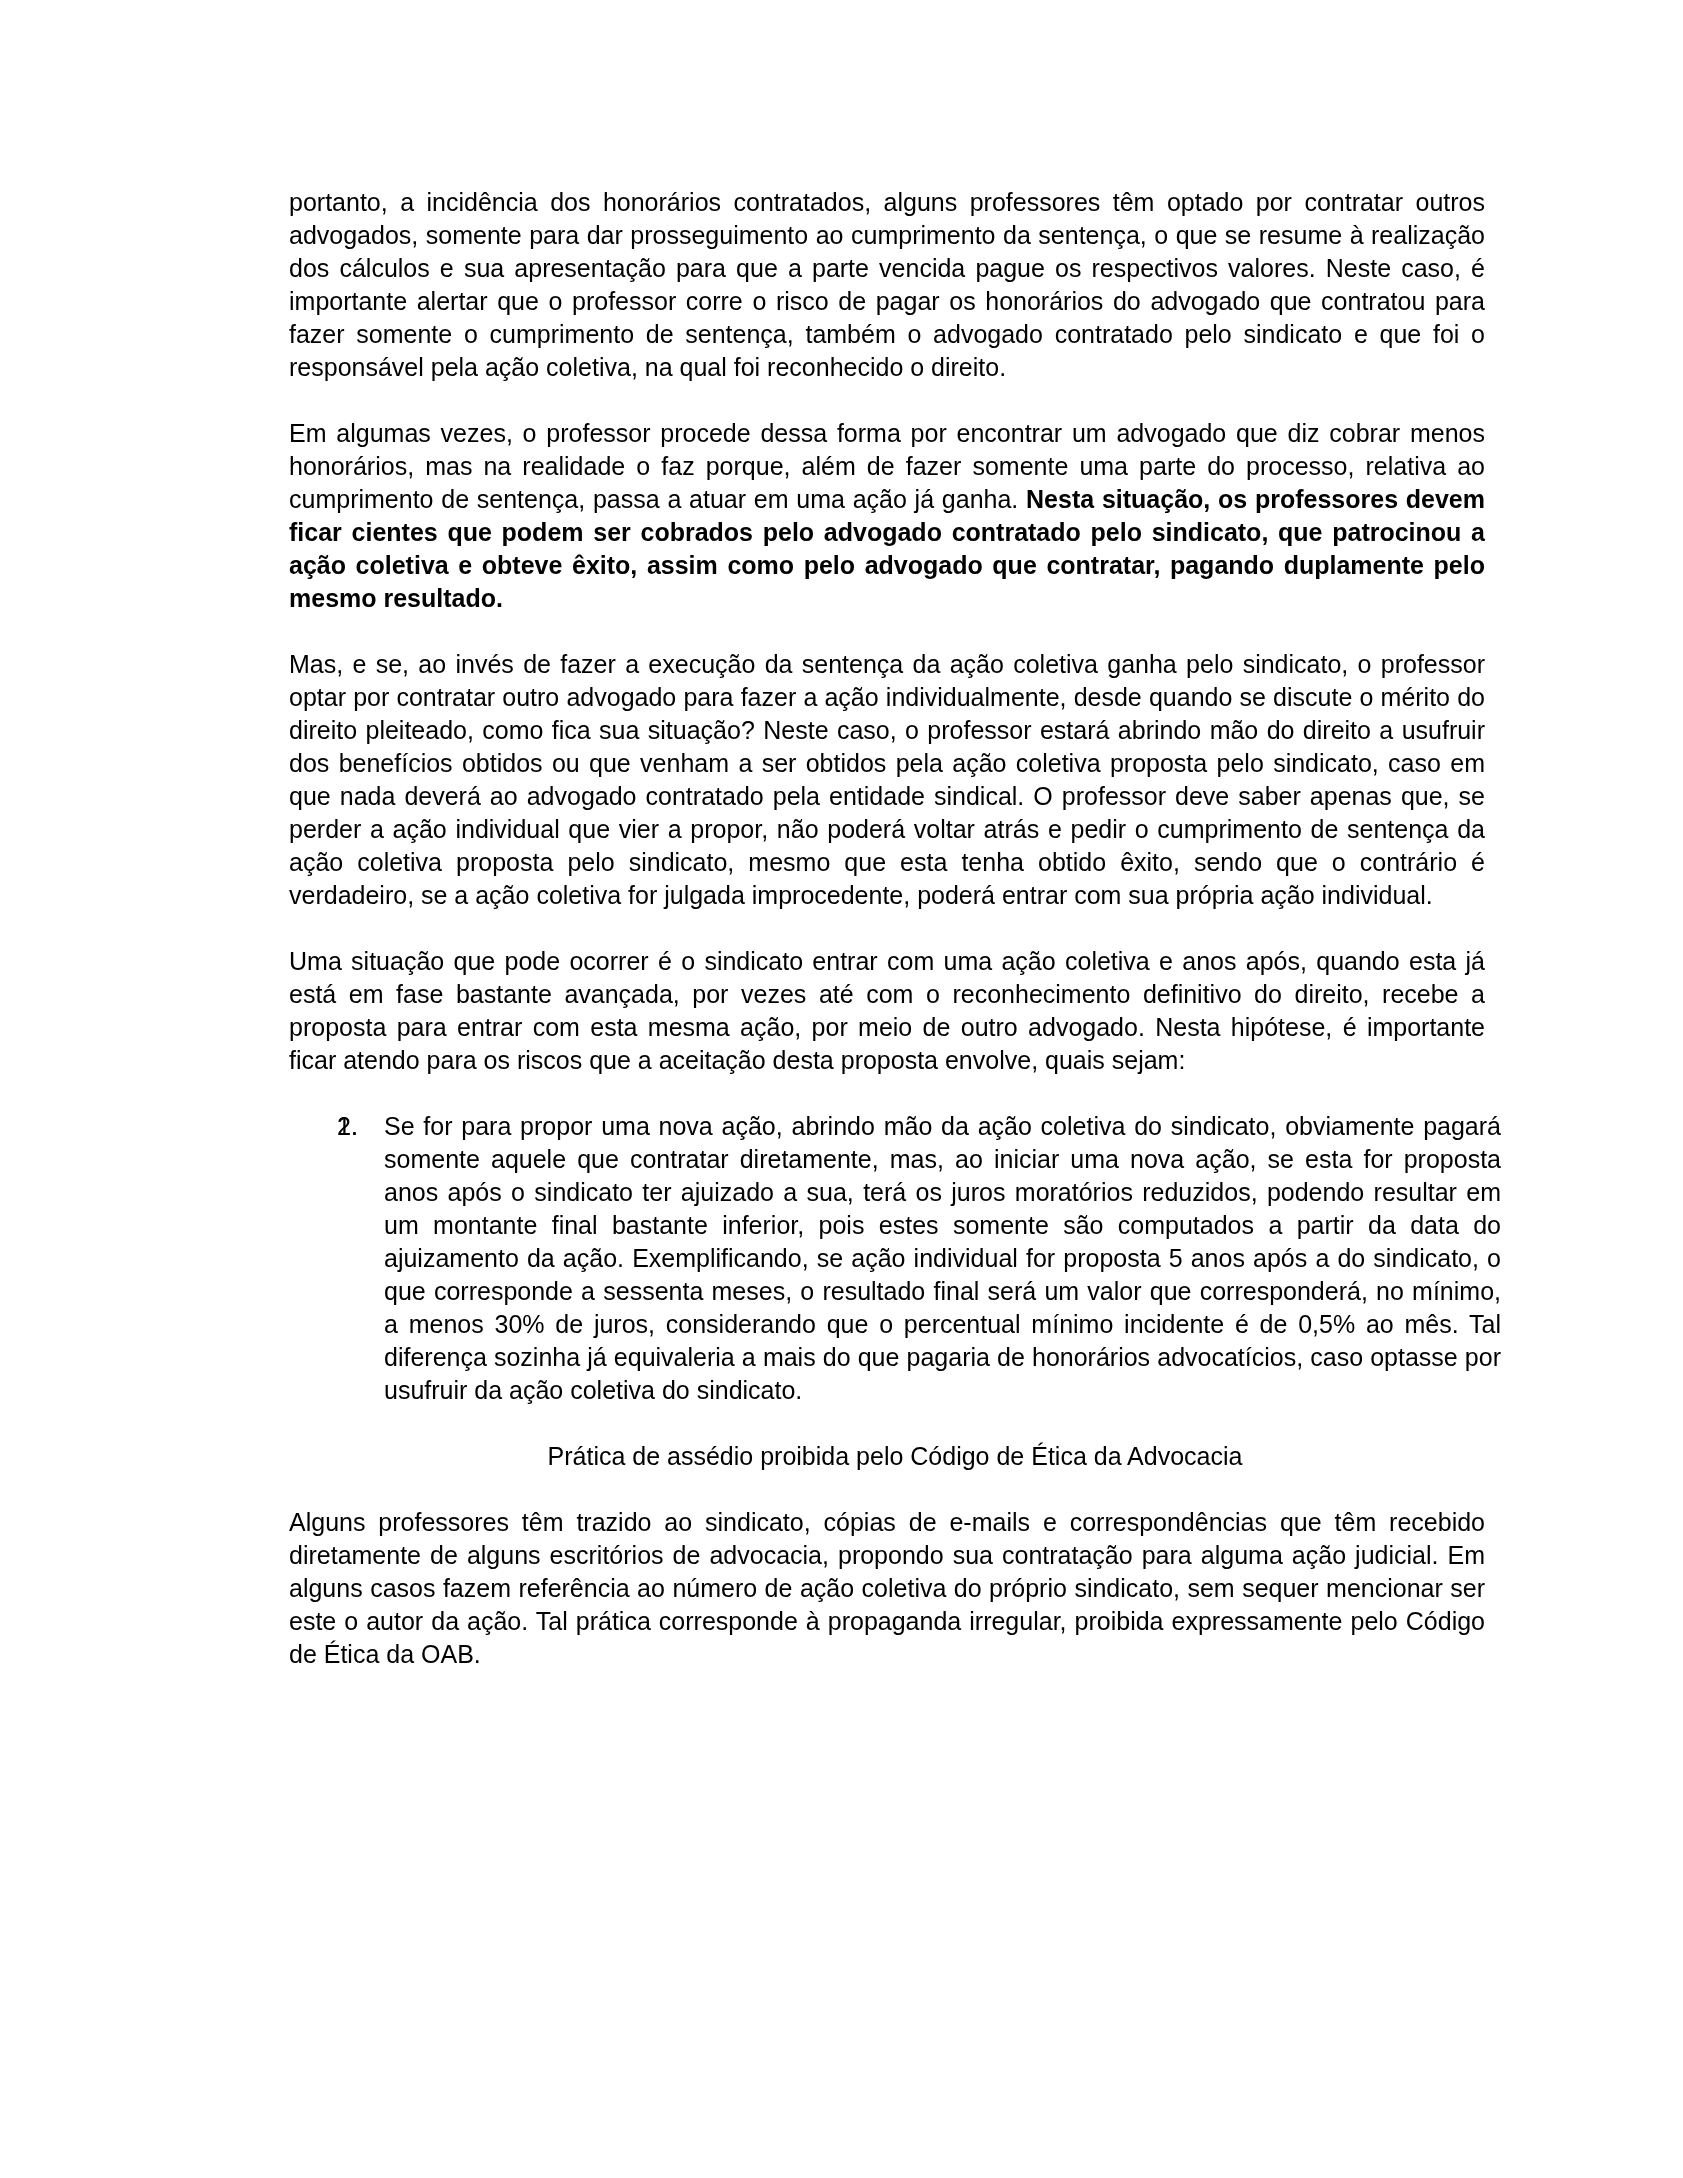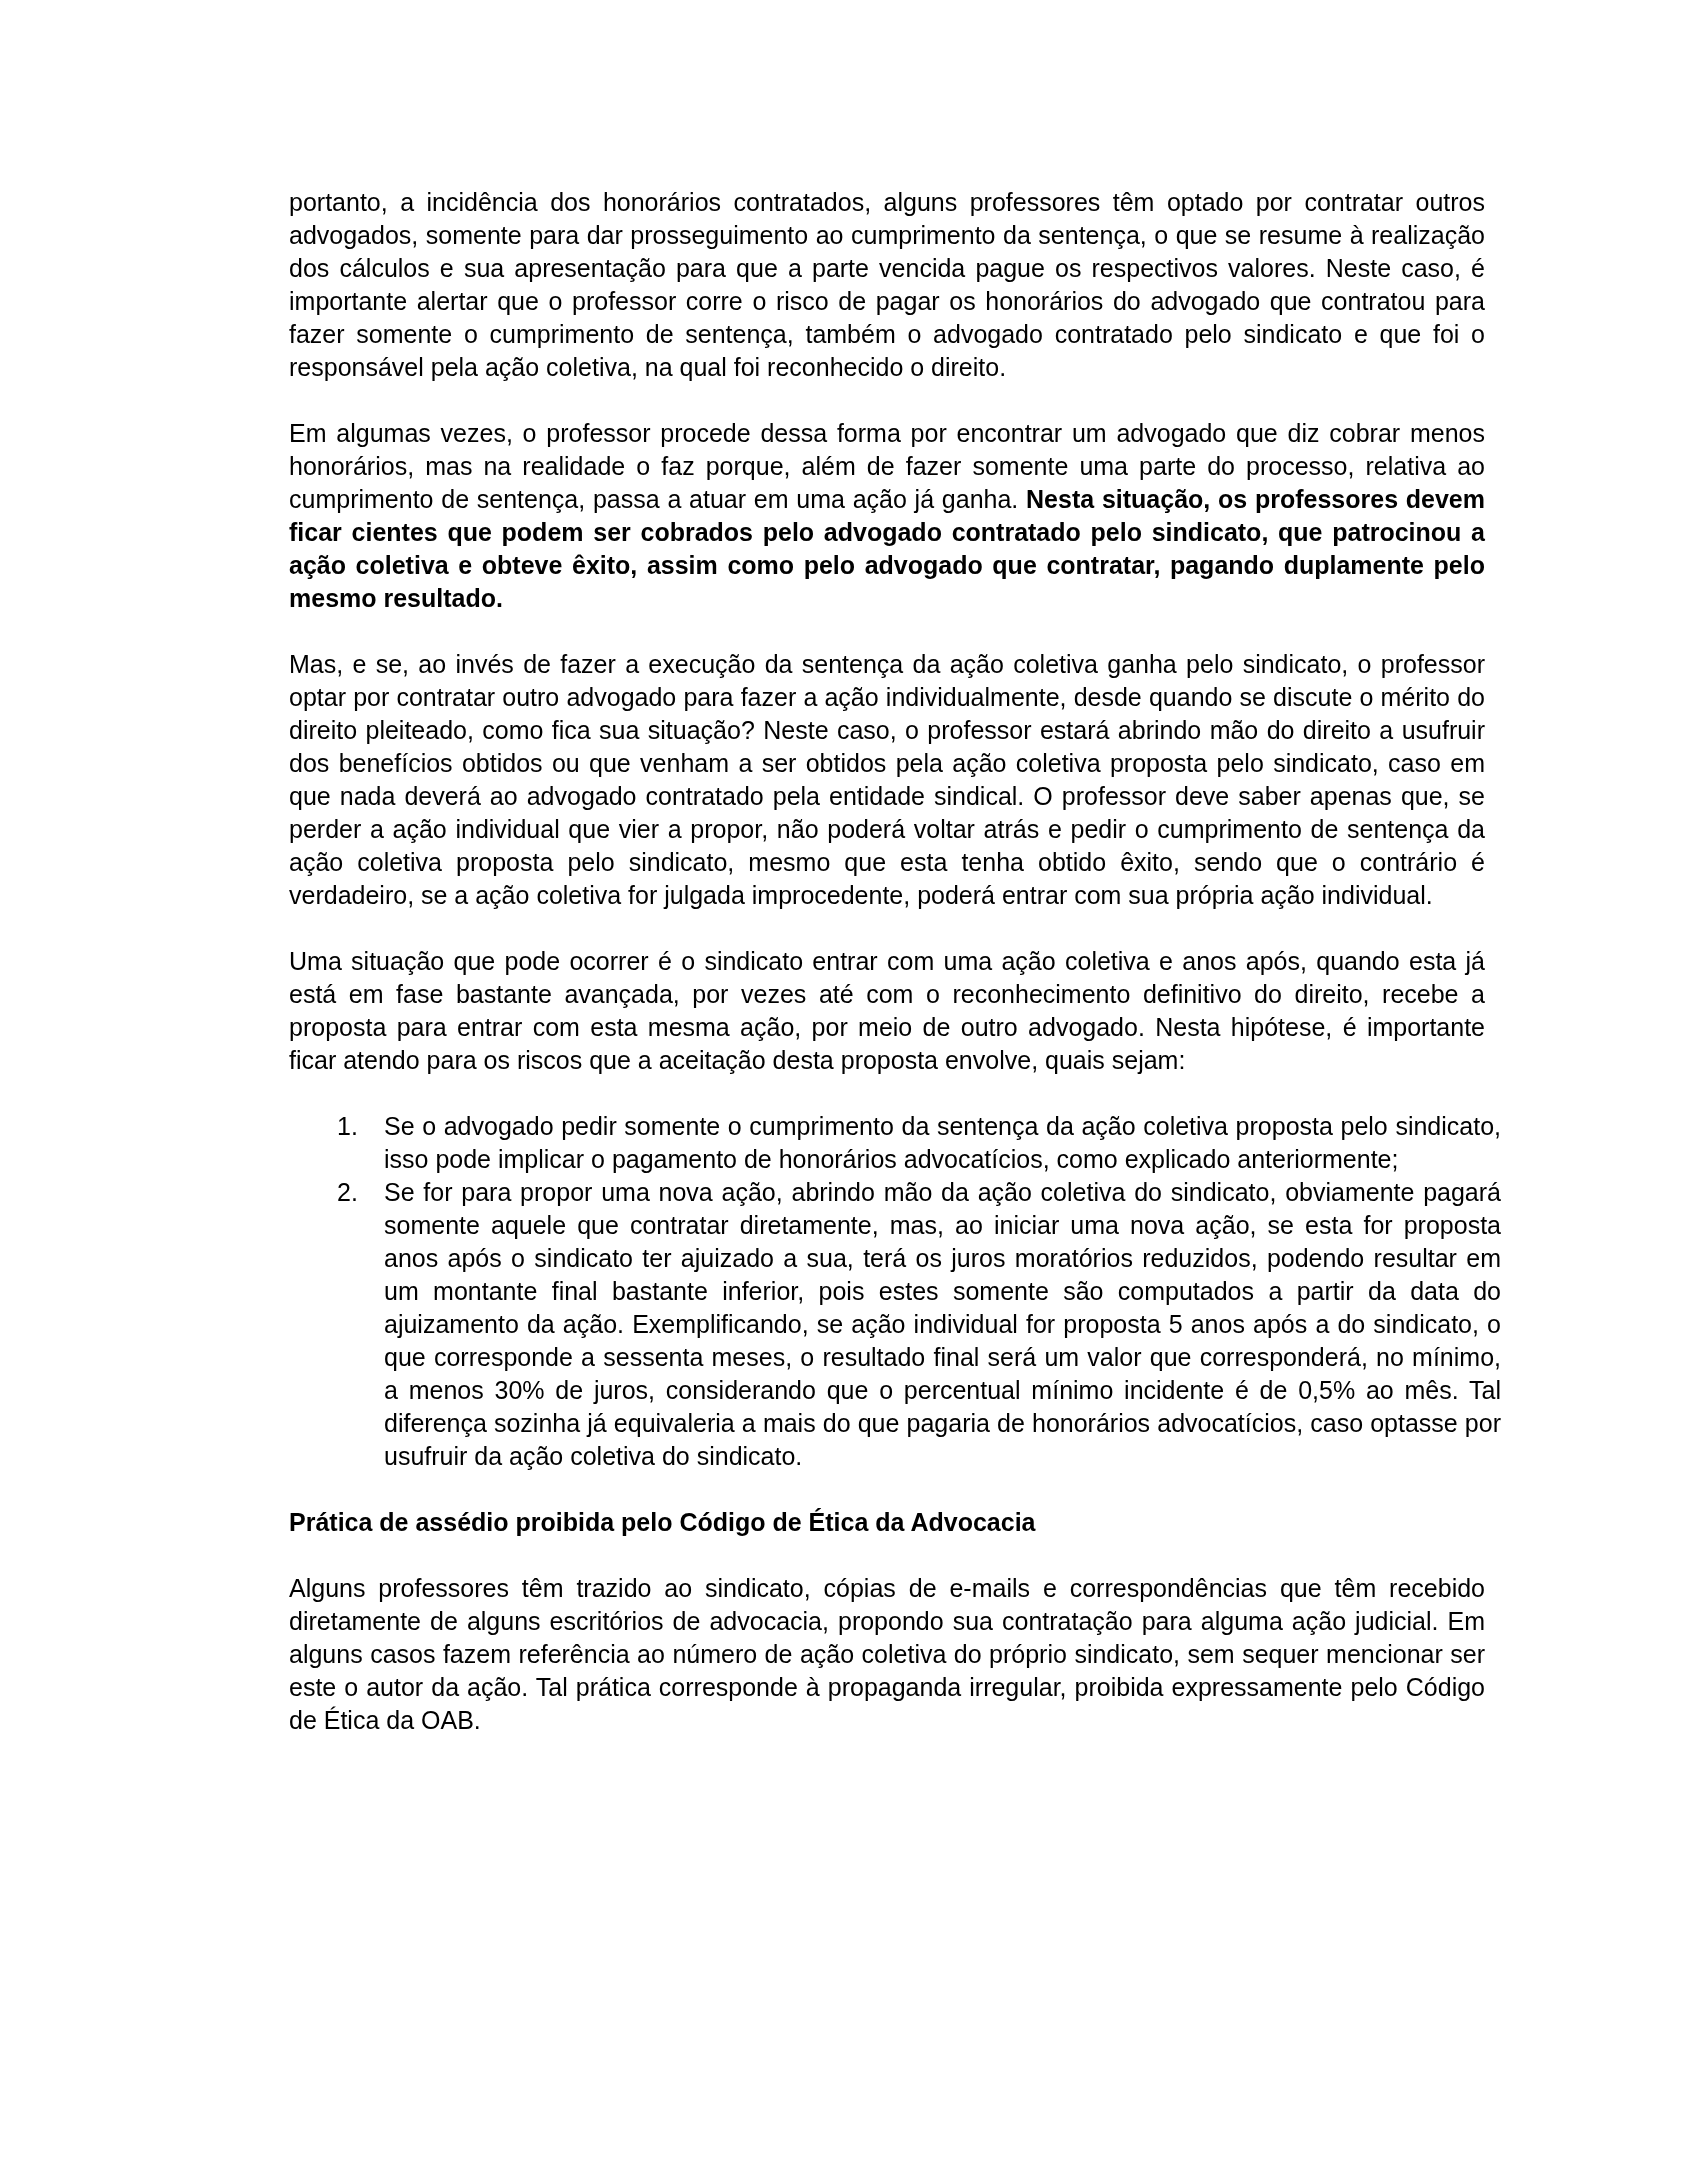--- a/index.html
+++ b/index.html
@@ -40,42 +40,42 @@
       text-align: justify;
       text-align-last: left;
     }
     .list-num {
       position: absolute;
       left: 48px;
       top: 0;
     }
     .heading {
       margin: 0 0 33px 0;
-      font-weight: bold;
+      font-weight: normal;
       font-size: 25px;
       line-height: 33px;
+      text-align: center;
     }
   </style>
 </head>
 <body>
 
 <div class="page">
 
   <p class="para">portanto, a incidência dos honorários contratados, alguns professores têm optado por contratar outros advogados, somente para dar prosseguimento ao cumprimento da sentença, o que se resume à realização dos cálculos e sua apresentação para que a parte vencida pague os respectivos valores. Neste caso, é importante alertar que o professor corre o risco de pagar os honorários do advogado que contratou para fazer somente o cumprimento de sentença, também o advogado contratado pelo sindicato e que foi o responsável pela ação coletiva, na qual foi reconhecido o direito.</p>
 
   <p class="para"><span>Em algumas vezes, o professor procede dessa forma por encontrar um advogado que diz cobrar menos honorários, mas na realidade o faz porque, além de fazer somente uma parte do processo, relativa ao cumprimento de sentença, passa a atuar em uma ação já ganha. </span><span class="bold">Nesta situação, os professores devem ficar cientes que podem ser cobrados pelo advogado contratado pelo sindicato, que patrocinou a ação coletiva e obteve êxito, assim como pelo advogado que contratar, pagando duplamente pelo mesmo resultado.</span></p>
 
   <p class="para">Mas, e se, ao invés de fazer a execução da sentença da ação coletiva ganha pelo sindicato, o professor optar por contratar outro advogado para fazer a ação individualmente, desde quando se discute o mérito do direito pleiteado, como fica sua situação? Neste caso, o professor estará abrindo mão do direito a usufruir dos benefícios obtidos ou que venham a ser obtidos pela ação coletiva proposta pelo sindicato, caso em que nada deverá ao advogado contratado pela entidade sindical. O professor deve saber apenas que, se perder a ação individual que vier a propor, não poderá voltar atrás e pedir o cumprimento de sentença da ação coletiva proposta pelo sindicato, mesmo que esta tenha obtido êxito, sendo que o contrário é verdadeiro, se a ação coletiva for julgada improcedente, poderá entrar com sua própria ação individual.</p>
 
   <p class="para">Uma situação que pode ocorrer é o sindicato entrar com uma ação coletiva e anos após, quando esta já está em fase bastante avançada, por vezes até com o reconhecimento definitivo do direito, recebe a proposta para entrar com esta mesma ação, por meio de outro advogado. Nesta hipótese, é importante ficar atendo para os riscos que a aceitação desta proposta envolve, quais sejam:</p>
 
   <ol class="list">
     <li class="list-item">
       <span class="list-num">1.</span>
-      <span>Se o advogado pedir somente o cumprimento da sentença da ação coletiva proposta pelo sindicato, isso pode implicar o pagamento de honorários advocatícios, como explicado anteriormente;</span>
     </li>
     <li class="list-item">
       <span class="list-num">2.</span>
       <span>Se for para propor uma nova ação, abrindo mão da ação coletiva do sindicato, obviamente pagará somente aquele que contratar diretamente, mas, ao iniciar uma nova ação, se esta for proposta anos após o sindicato ter ajuizado a sua, terá os juros moratórios reduzidos, podendo resultar em um montante final bastante inferior, pois estes somente são computados a partir da data do ajuizamento da ação. Exemplificando, se ação individual for proposta 5 anos após a do sindicato, o que corresponde a sessenta meses, o resultado final será um valor que corresponderá, no mínimo, a menos 30% de juros, considerando que o percentual mínimo incidente é de 0,5% ao mês. Tal diferença sozinha já equivaleria a mais do que pagaria de honorários advocatícios, caso optasse por usufruir da ação coletiva do sindicato.</span>
     </li>
   </ol>
 
   <h2 class="heading">Prática de assédio proibida pelo Código de Ética da Advocacia</h2>
 
   <p class="para">Alguns professores têm trazido ao sindicato, cópias de e-mails e correspondências que têm recebido diretamente de alguns escritórios de advocacia, propondo sua contratação para alguma ação judicial. Em alguns casos fazem referência ao número de ação coletiva do próprio sindicato, sem sequer mencionar ser este o autor da ação. Tal prática corresponde à propaganda irregular, proibida expressamente pelo Código de Ética da OAB.</p>

